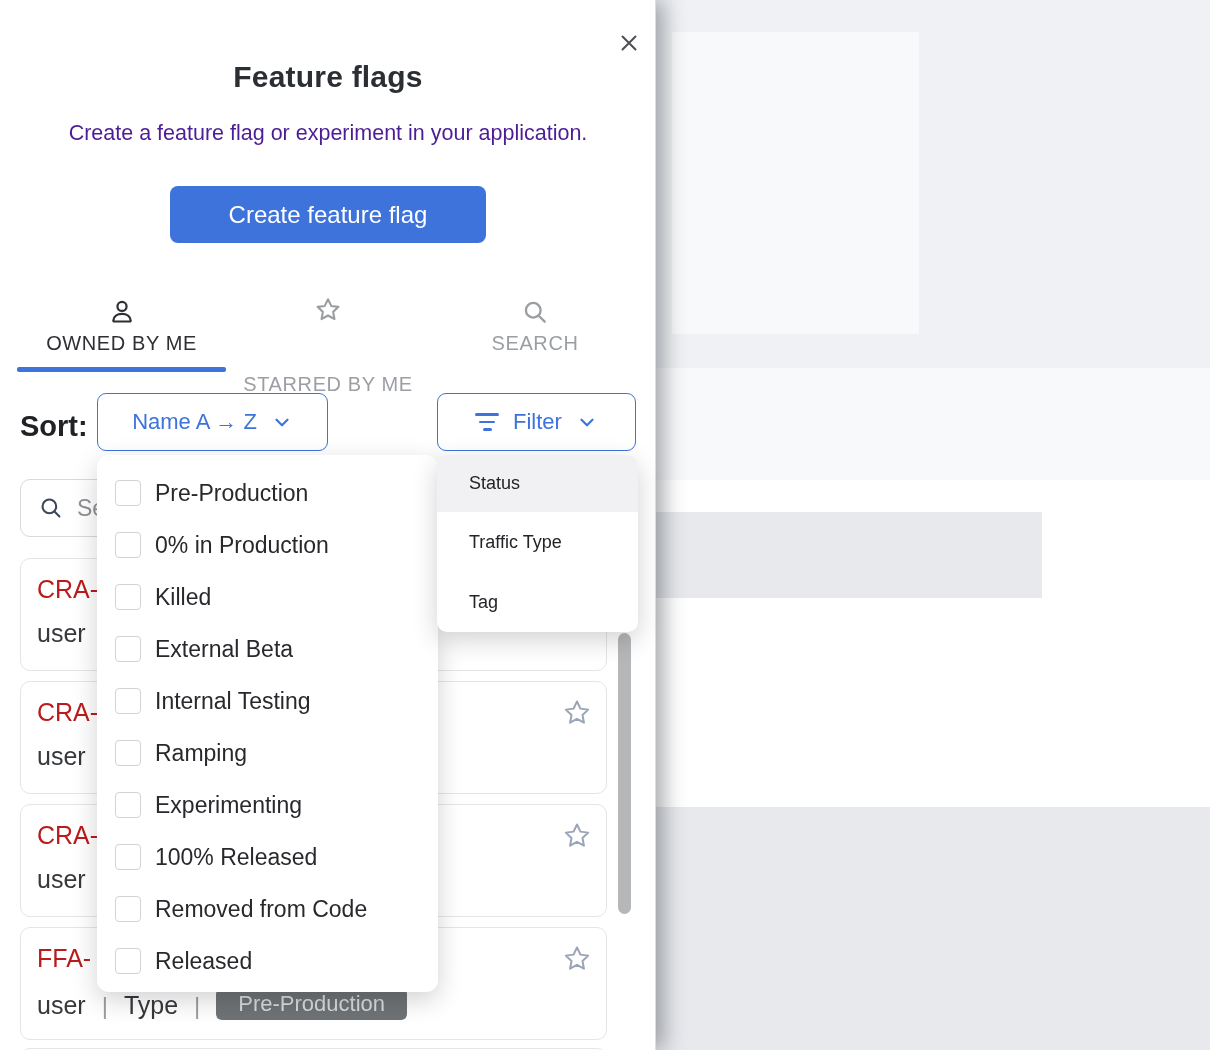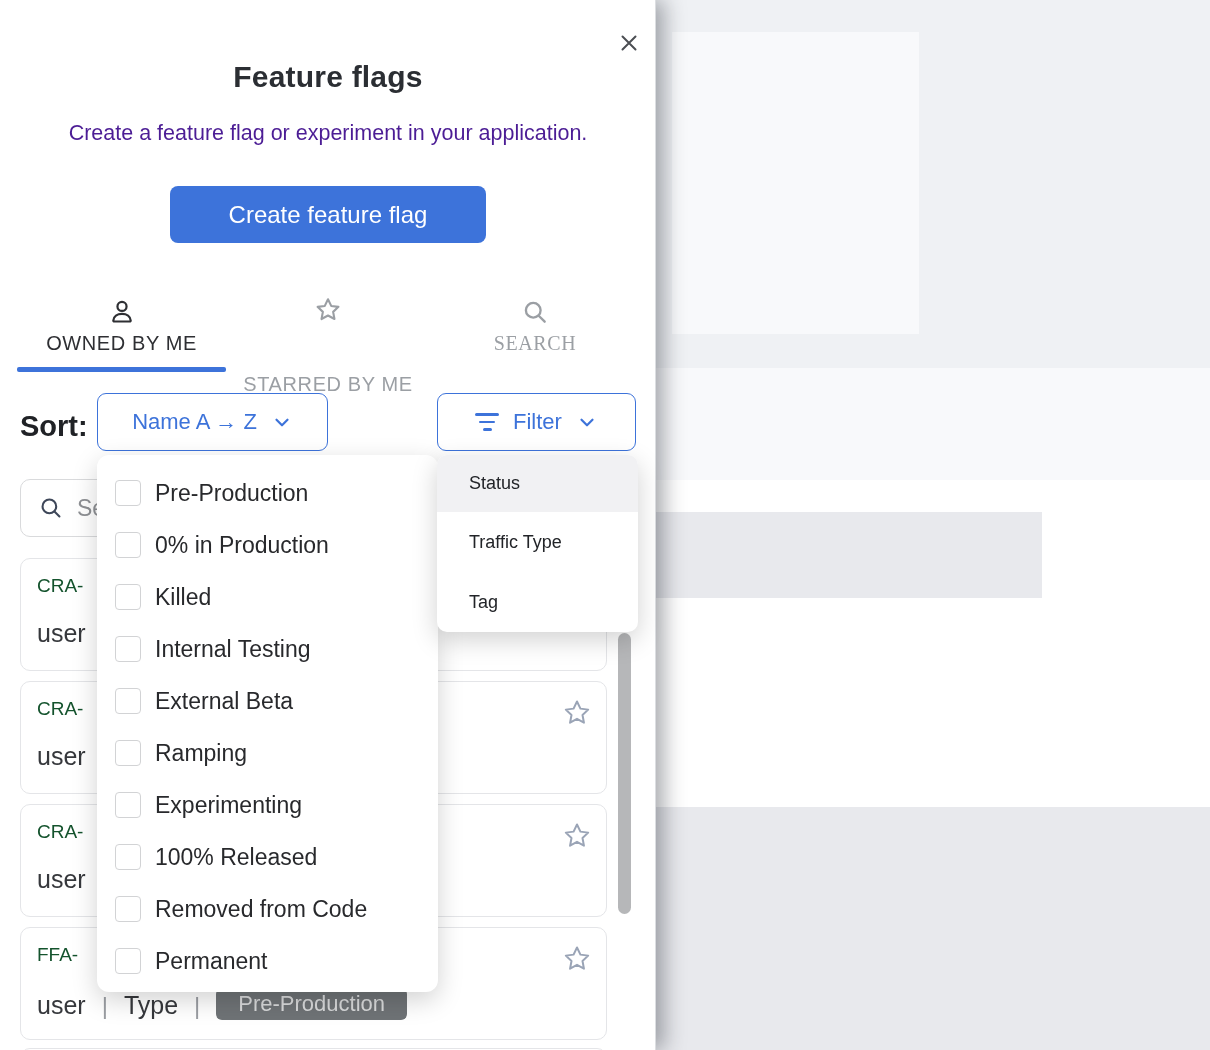--- a/index.html
+++ b/index.html
@@ -61,21 +61,21 @@
     border:1px solid #d9dadc; border-radius:10px; background:#ffffff;
     display:flex; align-items:center; padding-left:17px; gap:13px;
   }
   .search-box .s-text { font-size:23px; color:#8e9094; }
 
   
   .card {
     position:absolute; left:20px; width:587px; height:113px;
     background:#ffffff; border:1px solid #e4e5e8; border-radius:10px;
   }
-  .card .line1 { position:absolute; left:16px; top:16px; font-size:19px; color:#14532d; }
+  .card .line1 { position:absolute; left:16px; top:16px; font-size:25px; color:#b91c1c; }
   .card .line2 { position:absolute; left:16px; top:60px; display:flex; align-items:flex-end; gap:16px; font-size:25px; color:#36383c; }
   .card .sep { color:#9a9da2; font-size:24px; }
   .card .star { position:absolute; right:14px; top:16px; cursor:pointer; }
   .badge {
     background:#6f7376; color:#d9dadb; font-size:22px;
     border-radius:6px; padding:3px 22px; white-space:nowrap;
   }
   .card-peek {
     position:absolute; left:20px; top:1048px; width:587px; height:14px;
     background:#ffffff; border:1px solid #e4e5e8; border-radius:10px 10px 0 0;
@@ -146,21 +146,21 @@
       <span class="t-label">OWNED BY ME</span>
     </div>
     <div class="tab inactive" style="left:230px; width:196px;gap:45px;">
       <span class="t-icon">
         <svg width="28" height="28" viewBox="0 0 24 24" fill="none" stroke="#9b9fa4" stroke-width="1.8" stroke-linejoin="round">
           <path d="M12 2.8l2.75 5.7 6.2.8-4.55 4.3 1.15 6.15L12 16.7l-5.55 3.05 1.15-6.15L3.05 9.3l6.2-.8z"></path>
         </svg>
       </span>
       <span class="t-label">STARRED BY ME</span>
     </div>
-    <div class="tab inactive" style="left:463px; width:144px;font-family:Liberation Serif, serif;">
+    <div class="tab inactive" style="left:463px; width:144px;">
       <span class="t-icon">
         <svg width="28" height="28" viewBox="0 0 24 24" fill="none" stroke="#9b9fa4" stroke-width="2" stroke-linecap="round">
           <circle cx="10.5" cy="10.5" r="6.3"></circle>
           <path d="M15.2 15.2L20.3 20.3"></path>
         </svg>
       </span>
       <span class="t-label">SEARCH</span>
     </div>
     <div class="tab-underline"></div>
 
@@ -258,45 +258,45 @@
       <div class="sm-row">
           <span class="checkbox"></span>
           <span class="sm-label">0% in Production</span>
         </div>
       <div class="sm-row">
           <span class="checkbox"></span>
           <span class="sm-label">Killed</span>
         </div>
       <div class="sm-row">
           <span class="checkbox"></span>
+          <span class="sm-label">External Beta</span>
+        </div>
+      <div class="sm-row">
+          <span class="checkbox"></span>
           <span class="sm-label">Internal Testing</span>
         </div>
       <div class="sm-row">
           <span class="checkbox"></span>
-          <span class="sm-label">External Beta</span>
-        </div>
-      <div class="sm-row">
-          <span class="checkbox"></span>
           <span class="sm-label">Ramping</span>
         </div>
       <div class="sm-row">
           <span class="checkbox"></span>
           <span class="sm-label">Experimenting</span>
         </div>
       <div class="sm-row">
           <span class="checkbox"></span>
           <span class="sm-label">100% Released</span>
         </div>
       <div class="sm-row">
           <span class="checkbox"></span>
           <span class="sm-label">Removed from Code</span>
         </div>
       <div class="sm-row">
           <span class="checkbox"></span>
-          <span class="sm-label">Permanent</span>
+          <span class="sm-label">Released</span>
         </div>
     </div>
 
     <div class="filter-menu">
       <div class="fm-row highlight">
           <span>Status</span>
         </div>
       <div class="fm-row r2">
           <span>Traffic Type</span>
         </div>

